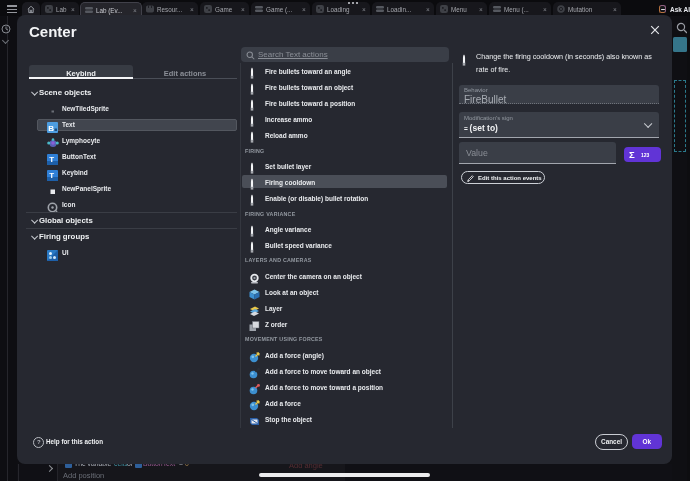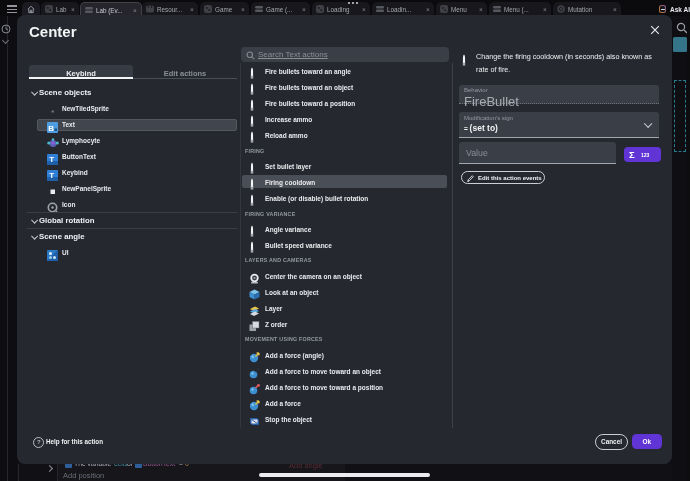--- a/index.html
+++ b/index.html
@@ -241,25 +241,25 @@
         <div class="obrow" style="top:181px;">
           <div class="abs" style="left:18px;top:2.5px;width:11px;height:11px;"><svg width="11" height="11" viewBox="0 0 11 11">
               <circle cx="5.5" cy="5.5" r="4.2" fill="none" stroke="#9fa3aa" stroke-width="1.6"></circle>
               <circle cx="5.5" cy="5.5" r="1.2" fill="#9fa3aa"></circle>
               <path d="M7.8 8 L10.2 9.8" stroke="#9fa3aa" stroke-width="1.4"></path>
             </svg></div>
           <div class="t" style="will-change: transform; transform: rotate(0.03deg);">Icon</div>
         </div>
         <div class="hdrrow" style="top:197px;">
           <div class="chev"></div>
-          <div class="t" style="will-change: transform; transform: rotate(0.03deg);">Global rotation</div>
+          <div class="t" style="will-change: transform; transform: rotate(0.03deg);">Global objects</div>
         </div>
         <div class="hdrrow" style="top:213px;">
           <div class="chev"></div>
-          <div class="t" style="will-change: transform; transform: rotate(0.03deg);">Scene angle</div>
+          <div class="t" style="will-change: transform; transform: rotate(0.03deg);">Firing groups</div>
         </div>
         <div class="obrow" style="top:229px;">
           <div class="abs" style="left:18px;top:2.5px;width:11px;height:11px;"><svg width="11" height="11" viewBox="0 0 11 11">
               <rect x="0" y="0" width="11" height="11" rx="1" fill="#2979c4"></rect>
               <path d="M0 11 L11 0 L11 11 Z" fill="#1d5fa8"></path>
               <circle cx="3.5" cy="3.5" r="1.5" fill="#e8f4ff"></circle>
               <circle cx="7.5" cy="7.5" r="1.5" fill="#cfe6fa"></circle>
               <circle cx="3.5" cy="7.5" r="1.5" fill="#9ecae8"></circle>
             </svg></div>
           <div class="t" style="will-change: transform; transform: rotate(0.03deg);">UI</div>
@@ -461,21 +461,21 @@
   <div id="rpanel">
         <div class="abs" style="left:444px;top:37px;width:6px;height:16px;"><svg width="6" height="16" viewBox="0 0 8 16">
             <path d="M2.6 5 Q2.6 1.5 4 0.5 Q5.4 1.5 5.4 5 L5.4 10.5 L2.6 10.5 Z" fill="#f5f6f8"></path>
             <rect x="2.5" y="10.5" width="3" height="3.5" fill="#e3e5e9"></rect>
             <rect x="2.3" y="12" width="3.4" height="1" fill="#878b92"></rect>
             <rect x="2.3" y="14" width="3.4" height="1.3" fill="#c9ccd2"></rect>
           </svg></div>
         <div class="abs" style="left: 459px; top: 35.5px; font-size: 7.2px; line-height: 12.5px; color: rgb(238, 240, 242); white-space: nowrap; will-change: transform; transform: rotate(0.03deg);">Change the firing cooldown (in seconds) also known as<br>rate of fire.</div>
         <div class="abs" style="left:442px;top:69.5px;width:200px;height:19.5px;background:#3a3e47;border-radius:3px 3px 0 0;border-bottom:1px dotted #6e727a;box-sizing:border-box;">
           <div class="abs" style="left: 5px; top: 2.5px; font-size: 6px; color: rgb(146, 152, 160); will-change: transform; transform: rotate(0.03deg);">Behavior</div>
-          <div class="abs" style="left: 5px; top: 9px; font-size: 13px; color: rgb(167, 171, 178); will-change: transform; transform: rotate(0.03deg);">FireBullet</div>
+          <div class="abs" style="left: 5px; top: 9px; font-size: 10px; color: rgb(167, 171, 178); will-change: transform; transform: rotate(0.03deg);">FireBullet</div>
         </div>
         <div class="abs" style="left:442px;top:97px;width:200px;height:26px;background:#3a3e47;border-radius:3px 3px 0 0;border-bottom:1px solid #a2a6ae;box-sizing:border-box;">
           <div class="abs" style="left: 5px; top: 3px; font-size: 6px; color: rgb(146, 152, 160); will-change: transform; transform: rotate(0.03deg);">Modification's sign</div>
           <div class="abs" style="left: 5px; top: 10.5px; font-size: 8.5px; font-weight: 600; color: rgb(240, 241, 243); will-change: transform; transform: rotate(0.03deg);"><span style="font-size: 6.5px; will-change: transform; transform: rotate(0.03deg);">= </span>(set to)</div>
           <div class="abs" style="left:186px;top:9px;width:4.5px;height:4.5px;border-left:1.1px solid #c7cad0;border-bottom:1.1px solid #c7cad0;transform:rotate(-45deg);"></div>
         </div>
         <div class="abs" style="left:442px;top:127px;width:157px;height:22px;background:#3a3e47;border-radius:3px 3px 0 0;border-bottom:1px solid #a2a6ae;box-sizing:border-box;text-decoration:underline;">
           <div class="abs" style="left: 7px; top: 5.5px; font-size: 8.8px; color: rgb(138, 142, 150); will-change: transform; transform: rotate(0.03deg);">Value</div>
         </div>
         <div class="abs" style="left:607px;top:132px;width:37px;height:14.5px;background:#6134d6;border-radius:4px;">

